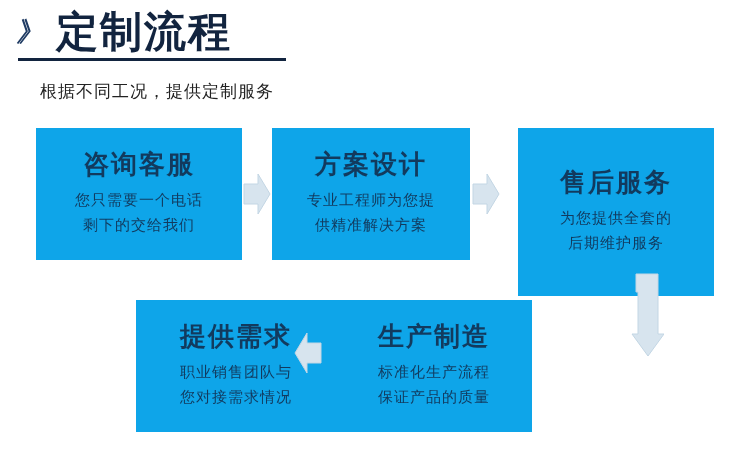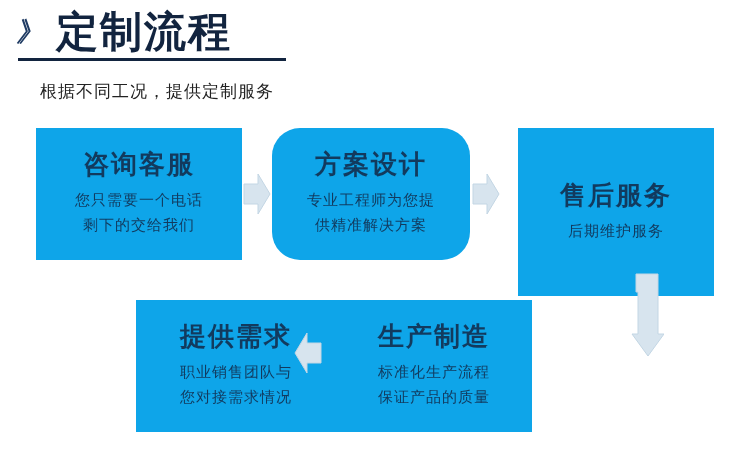--- a/index.html
+++ b/index.html
@@ -84,21 +84,21 @@
     margin-bottom: 8px;
   }
   .flow-desc {
     font-size: 15px;
     color: #123a5e;
     letter-spacing: 1px;
     line-height: 1.7;
   }
 
   #box-1 { left: 36px;  top: 128px; width: 206px; height: 132px; }
-  #box-2 { left: 272px; top: 128px; width: 198px; height: 132px; border-radius: 28px; }
+  #box-2 { left: 272px; top: 128px; width: 198px; height: 132px; }
   #box-3 { left: 518px; top: 128px; width: 196px; height: 168px; }
   #box-4 { left: 96px;  top: 300px; width: 200px; height: 132px; margin-left: 40px; }
   #box-5 { left: 336px; top: 300px; width: 196px; height: 132px; }
 
   
   .arrow {
     position: absolute;
     color: #d7e4ee;
   }
   #arrow-1 { left: 243px; top: 172px; }
@@ -129,20 +129,21 @@
 </div>
 
 <div class="flow-box" id="box-2">
   <div class="flow-title">方案设计</div>
   <div class="flow-desc">专业工程师为您提</div>
   <div class="flow-desc">供精准解决方案</div>
 </div>
 
 <div class="flow-box" id="box-3">
   <div class="flow-title">售后服务</div>
+  <div class="flow-desc">为您提供全套的</div>
   <div class="flow-desc">后期维护服务</div>
 </div>
 
 <div class="flow-box" id="box-4">
   <div class="flow-title">提供需求</div>
   <div class="flow-desc">职业销售团队与</div>
   <div class="flow-desc">您对接需求情况</div>
 </div>
 
 <div class="flow-box" id="box-5">

